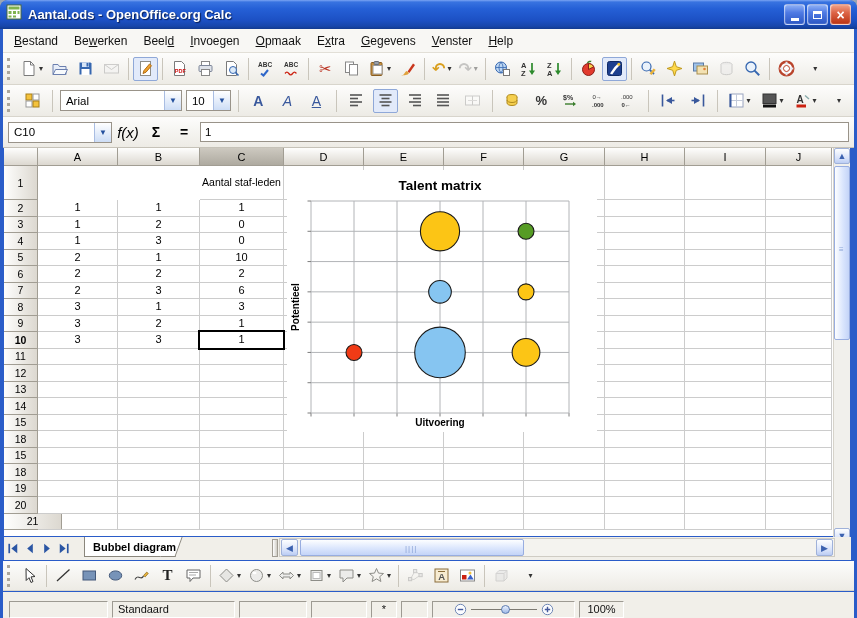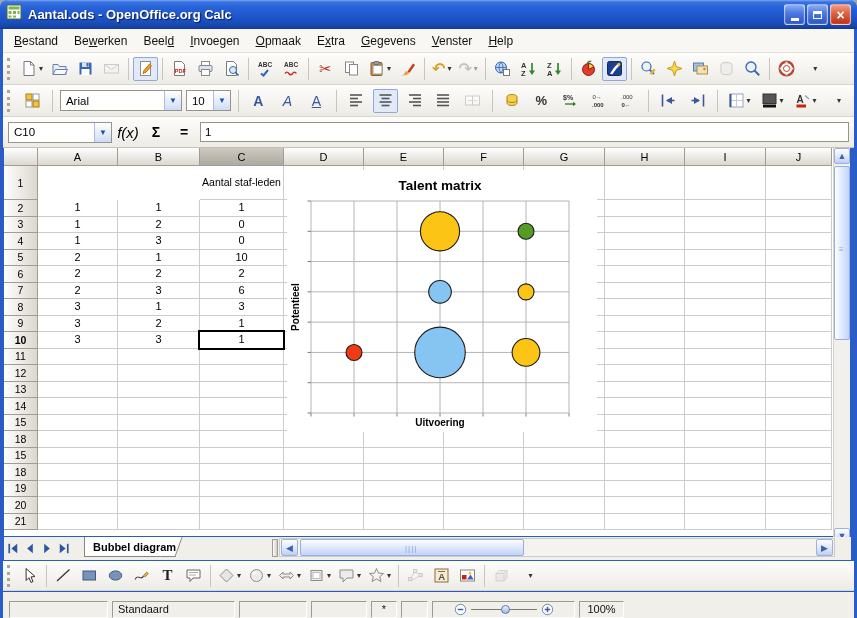--- a/index.html
+++ b/index.html
@@ -788,21 +788,21 @@
       <div class="cell" style="left: 34px; top: 349px; width: 80px; height: 16.5px;"></div>
       <div class="cell" style="left: 114px; top: 349px; width: 82px; height: 16.5px;"></div>
       <div class="cell" style="left: 196px; top: 349px; width: 84px; height: 16.5px;"></div>
       <div class="cell" style="left: 280px; top: 349px; width: 80px; height: 16.5px;"></div>
       <div class="cell" style="left: 360px; top: 349px; width: 80px; height: 16.5px;"></div>
       <div class="cell" style="left: 440px; top: 349px; width: 80px; height: 16.5px;"></div>
       <div class="cell" style="left: 520px; top: 349px; width: 81px; height: 16.5px;"></div>
       <div class="cell" style="left: 601px; top: 349px; width: 80px; height: 16.5px;"></div>
       <div class="cell" style="left: 681px; top: 349px; width: 81px; height: 16.5px;"></div>
       <div class="cell" style="left: 762px; top: 349px; width: 66px; height: 16.5px;"></div>
-      <div class="rowhdr" style="left: 0px; top: 365.5px; width: 34px; height: 16.5px;">21</div>
+      <div class="rowhdr" style="left: 0px; top: 365.5px; width: 58px; height: 16.5px;">21</div>
       <div class="cell" style="left: 34px; top: 365.5px; width: 80px; height: 16.5px;"></div>
       <div class="cell" style="left: 114px; top: 365.5px; width: 82px; height: 16.5px;"></div>
       <div class="cell" style="left: 196px; top: 365.5px; width: 84px; height: 16.5px;"></div>
       <div class="cell" style="left: 280px; top: 365.5px; width: 80px; height: 16.5px;"></div>
       <div class="cell" style="left: 360px; top: 365.5px; width: 80px; height: 16.5px;"></div>
       <div class="cell" style="left: 440px; top: 365.5px; width: 80px; height: 16.5px;"></div>
       <div class="cell" style="left: 520px; top: 365.5px; width: 81px; height: 16.5px;"></div>
       <div class="cell" style="left: 601px; top: 365.5px; width: 80px; height: 16.5px;"></div>
       <div class="cell" style="left: 681px; top: 365.5px; width: 81px; height: 16.5px;"></div>
       <div class="cell" style="left: 762px; top: 365.5px; width: 66px; height: 16.5px;"></div>

